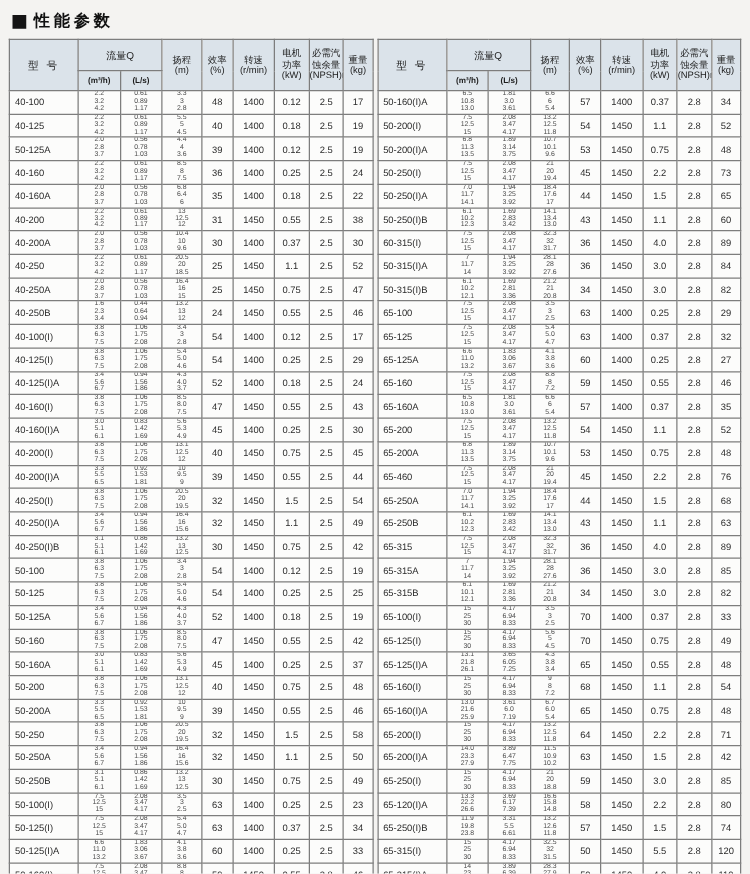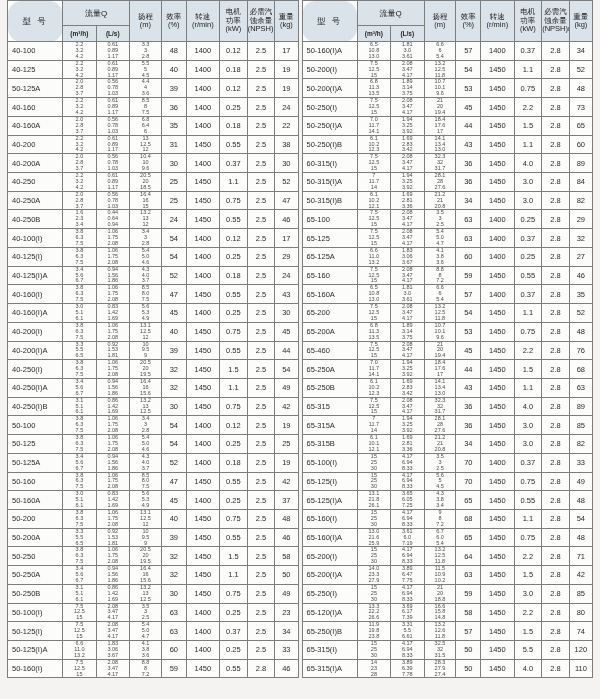--- a/index.html
+++ b/index.html
@@ -28,21 +28,21 @@
     border:1px solid #7d7d7d;
     text-align:center;vertical-align:middle;
     padding:0;overflow:hidden;
   }
   thead th{
     background:#dbe3ea;
     font-weight:normal;color:#1c1c1c;
     white-space:pre-line;
   }
   th.h-main{font-size:8px;line-height:9px;height:24px;}
-  th.h-model{font-size:8.5px;letter-spacing:2px;border-radius:14px;}
+  th.h-model{font-size:8.5px;letter-spacing:2px;}
   th.h-unit{font-size:6.5px;line-height:8px;height:15px;font-weight:bold;}
   th.h-tall{font-size:7.5px;line-height:8.5px;}
   tbody tr{height:18.2px;}
   td.model{
     text-align:left;padding-left:4px;
     font-size:7.5px;color:#2a2a2a;white-space:nowrap;
   }
   td.stack{
     font-size:5.5px;line-height:5.9px;
     color:#4c4c4c;white-space:pre-line;
@@ -55,20 +55,24 @@
   col.c-eff{width:8.5%;}
   col.c-speed{width:11.5%;}
   col.c-power{width:9.5%;}
   col.c-npsh{width:9.5%;}
   col.c-weight{width:8%;}
 </style>
 </head>
 <body>
 
 <div class="page">
+  <div class="title-bar">
+    <span class="title-square"></span>
+    <span class="title-text">性能参数</span>
+  </div>
 
   <div class="tables">
 
     <table>
       <colgroup>
         <col class="c-model">
           <col class="c-m3h">
           <col class="c-ls">
           <col class="c-head">
         <col class="c-eff">

